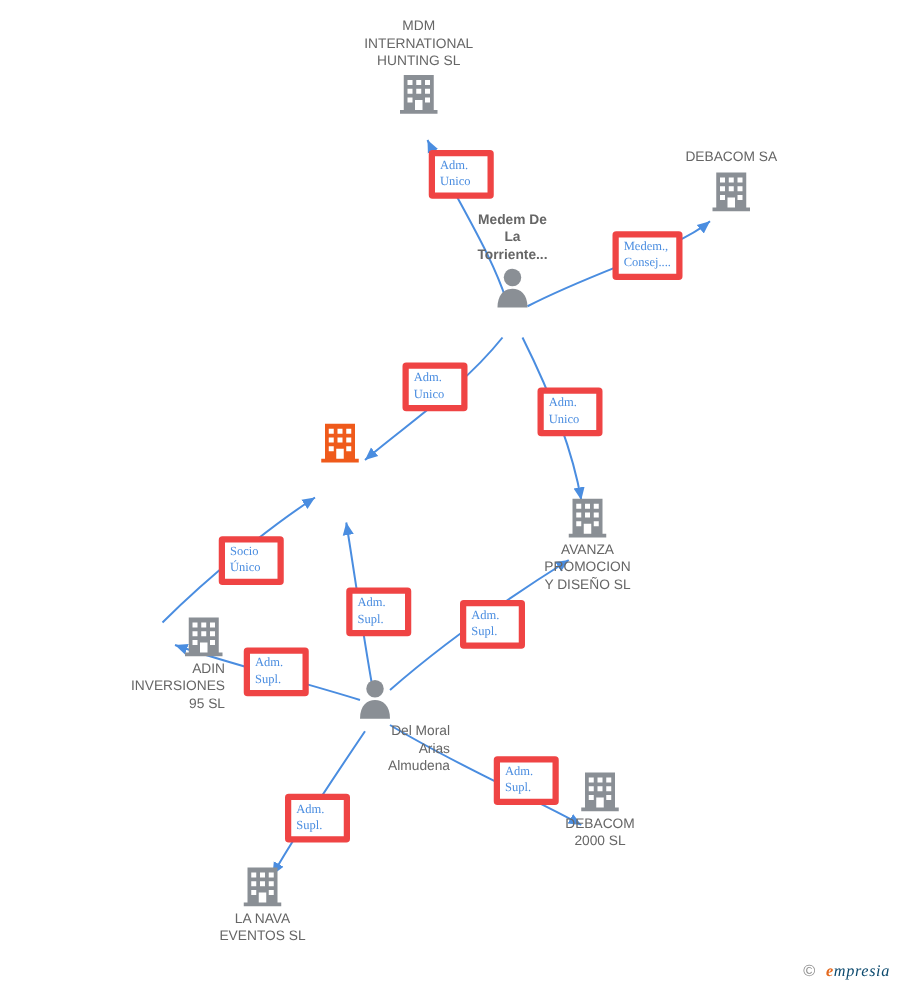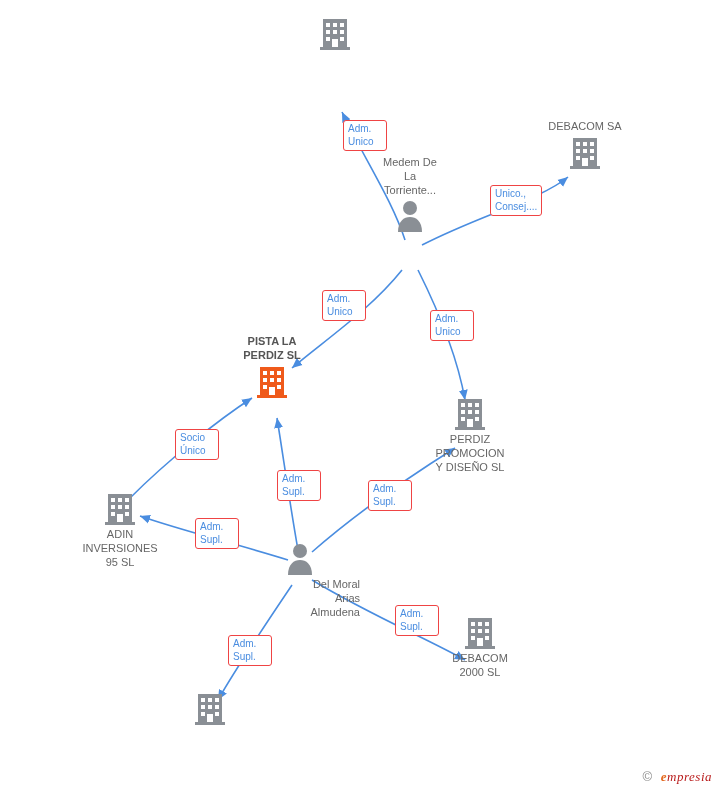--- a/index.html
+++ b/index.html
@@ -41,50 +41,51 @@
     font-weight: bold;
     color: #555;
   }
   .node .icon {
     margin-top: 2px;
     display: inline-block;
   }
   .edge-label {
     position: absolute;
     background: #ffffff;
-    border: 1px solid #ef4444;
+    border: 5px solid #ef4444;
     border-radius: 3px;
     color: #4a8de0;
     font-size: 10px;
     line-height: 1.25;
     padding: 2px 4px;
     text-align: left;
     min-width: 34px;
     white-space: pre-line;
+    font-family: Liberation Serif, serif;
   }
   .watermark {
     position: absolute;
     right: 16px;
     bottom: 10px;
     font-size: 13px;
     color: #888;
     letter-spacing: 0.5px;
   }
   .watermark .copy {
     color: #8a8a8a;
     margin-right: 4px;
   }
   .watermark .e-accent {
     color: #e46a1f;
     font-style: italic;
     font-weight: bold;
     font-family: Georgia, 'Times New Roman', serif;
   }
   .watermark .rest {
-    color: #b91c1c;
+    color: #0c4a6e;
     font-style: italic;
     font-family: Georgia, 'Times New Roman', serif;
   }
 </style>
 </head>
 <body>
 
 <div class="canvas">
 
   <svg class="edges">
@@ -101,21 +102,23 @@
         <path d="M130,498 C168,460 218,420 252,398" fill="none" stroke="#4a8de0" stroke-width="1.6" marker-end="url(#arrow)"></path>
         <path d="M288,560 C240,545 180,530 140,516" fill="none" stroke="#4a8de0" stroke-width="1.6" marker-end="url(#arrow)"></path>
         <path d="M298,550 C290,505 283,455 277,418" fill="none" stroke="#4a8de0" stroke-width="1.6" marker-end="url(#arrow)"></path>
         <path d="M312,552 C360,510 420,470 455,448" fill="none" stroke="#4a8de0" stroke-width="1.6" marker-end="url(#arrow)"></path>
         <path d="M312,580 C370,615 430,640 465,660" fill="none" stroke="#4a8de0" stroke-width="1.6" marker-end="url(#arrow)"></path>
         <path d="M292,585 C265,625 235,670 218,700" fill="none" stroke="#4a8de0" stroke-width="1.6" marker-end="url(#arrow)"></path>
       </g>
   </svg>
 
   <div id="nodes-layer">
-      <div class="node" style="left: 335px; top: 15px;"><div class="icon"><svg width="34" height="34" viewBox="0 0 34 34">
+      <div class="node" style="left: 335px; top: 15px;"><div class="label" style="white-space: pre-line;">MDM
+INTERNATIONAL
+HUNTING SL</div><div class="icon"><svg width="34" height="34" viewBox="0 0 34 34">
     <rect x="5" y="2" width="24" height="30" fill="#8a8f95"></rect>
     <rect x="8" y="6" width="4" height="4" fill="#fff"></rect>
     <rect x="15" y="6" width="4" height="4" fill="#fff"></rect>
     <rect x="22" y="6" width="4" height="4" fill="#fff"></rect>
     <rect x="8" y="13" width="4" height="4" fill="#fff"></rect>
     <rect x="15" y="13" width="4" height="4" fill="#fff"></rect>
     <rect x="22" y="13" width="4" height="4" fill="#fff"></rect>
     <rect x="8" y="20" width="4" height="4" fill="#fff"></rect>
     <rect x="22" y="20" width="4" height="4" fill="#fff"></rect>
     <rect x="14" y="22" width="6" height="10" fill="#fff"></rect>
@@ -127,22 +130,21 @@
     <rect x="15" y="6" width="4" height="4" fill="#fff"></rect>
     <rect x="22" y="6" width="4" height="4" fill="#fff"></rect>
     <rect x="8" y="13" width="4" height="4" fill="#fff"></rect>
     <rect x="15" y="13" width="4" height="4" fill="#fff"></rect>
     <rect x="22" y="13" width="4" height="4" fill="#fff"></rect>
     <rect x="8" y="20" width="4" height="4" fill="#fff"></rect>
     <rect x="22" y="20" width="4" height="4" fill="#fff"></rect>
     <rect x="14" y="22" width="6" height="10" fill="#fff"></rect>
     <rect x="2" y="30" width="30" height="3" fill="#8a8f95"></rect>
   </svg></div></div>
-      <div class="node primary" style="left: 272px; top: 335px;"><div class="label" style="white-space: pre-line;">PISTA LA
-PERDIZ SL</div><div class="icon"><svg width="34" height="34" viewBox="0 0 34 34">
+      <div class="node primary" style="left: 272px; top: 335px;"><div class="icon"><svg width="34" height="34" viewBox="0 0 34 34">
     <rect x="5" y="2" width="24" height="30" fill="#ef5a1b"></rect>
     <rect x="8" y="6" width="4" height="4" fill="#fff"></rect>
     <rect x="15" y="6" width="4" height="4" fill="#fff"></rect>
     <rect x="22" y="6" width="4" height="4" fill="#fff"></rect>
     <rect x="8" y="13" width="4" height="4" fill="#fff"></rect>
     <rect x="15" y="13" width="4" height="4" fill="#fff"></rect>
     <rect x="22" y="13" width="4" height="4" fill="#fff"></rect>
     <rect x="8" y="20" width="4" height="4" fill="#fff"></rect>
     <rect x="22" y="20" width="4" height="4" fill="#fff"></rect>
     <rect x="14" y="22" width="6" height="10" fill="#fff"></rect>
@@ -153,24 +155,24 @@
     <rect x="8" y="6" width="4" height="4" fill="#fff"></rect>
     <rect x="15" y="6" width="4" height="4" fill="#fff"></rect>
     <rect x="22" y="6" width="4" height="4" fill="#fff"></rect>
     <rect x="8" y="13" width="4" height="4" fill="#fff"></rect>
     <rect x="15" y="13" width="4" height="4" fill="#fff"></rect>
     <rect x="22" y="13" width="4" height="4" fill="#fff"></rect>
     <rect x="8" y="20" width="4" height="4" fill="#fff"></rect>
     <rect x="22" y="20" width="4" height="4" fill="#fff"></rect>
     <rect x="14" y="22" width="6" height="10" fill="#fff"></rect>
     <rect x="2" y="30" width="30" height="3" fill="#8a8f95"></rect>
-  </svg></div><div class="label" style="white-space: pre-line;">PERDIZ
+  </svg></div><div class="label" style="white-space: pre-line;">AVANZA
 PROMOCION
 Y DISEÑO SL</div></div>
-      <div class="node" style="left: 120px; top: 490px;"><div class="icon"><svg width="34" height="34" viewBox="0 0 34 34">
+      <div class="node" style="left: 120px; top: 490px; text-align: right;"><div class="icon"><svg width="34" height="34" viewBox="0 0 34 34">
     <rect x="5" y="2" width="24" height="30" fill="#8a8f95"></rect>
     <rect x="8" y="6" width="4" height="4" fill="#fff"></rect>
     <rect x="15" y="6" width="4" height="4" fill="#fff"></rect>
     <rect x="22" y="6" width="4" height="4" fill="#fff"></rect>
     <rect x="8" y="13" width="4" height="4" fill="#fff"></rect>
     <rect x="15" y="13" width="4" height="4" fill="#fff"></rect>
     <rect x="22" y="13" width="4" height="4" fill="#fff"></rect>
     <rect x="8" y="20" width="4" height="4" fill="#fff"></rect>
     <rect x="22" y="20" width="4" height="4" fill="#fff"></rect>
     <rect x="14" y="22" width="6" height="10" fill="#fff"></rect>
@@ -197,38 +199,39 @@
     <rect x="8" y="6" width="4" height="4" fill="#fff"></rect>
     <rect x="15" y="6" width="4" height="4" fill="#fff"></rect>
     <rect x="22" y="6" width="4" height="4" fill="#fff"></rect>
     <rect x="8" y="13" width="4" height="4" fill="#fff"></rect>
     <rect x="15" y="13" width="4" height="4" fill="#fff"></rect>
     <rect x="22" y="13" width="4" height="4" fill="#fff"></rect>
     <rect x="8" y="20" width="4" height="4" fill="#fff"></rect>
     <rect x="22" y="20" width="4" height="4" fill="#fff"></rect>
     <rect x="14" y="22" width="6" height="10" fill="#fff"></rect>
     <rect x="2" y="30" width="30" height="3" fill="#8a8f95"></rect>
-  </svg></div></div>
-      <div class="node" style="left: 410px; top: 156px;"><div class="label" style="white-space: pre-line;">Medem De
+  </svg></div><div class="label" style="white-space: pre-line;">LA NAVA
+EVENTOS SL</div></div>
+      <div class="node" style="left: 410px; top: 170px; font-weight: bold;"><div class="label" style="white-space: pre-line;">Medem De
 La
 Torriente...</div><div class="icon"><svg width="30" height="34" viewBox="0 0 30 34">
     <circle cx="15" cy="9" r="7" fill="#8a8f95"></circle>
     <path d="M3,33 C3,22 9,18 15,18 C21,18 27,22 27,33 Z" fill="#8a8f95"></path>
   </svg></div></div>
       <div class="node" style="left: 300px; top: 540px;"><div class="icon"><svg width="30" height="34" viewBox="0 0 30 34">
     <circle cx="15" cy="9" r="7" fill="#8a8f95"></circle>
     <path d="M3,33 C3,22 9,18 15,18 C21,18 27,22 27,33 Z" fill="#8a8f95"></path>
   </svg></div><div class="label" style="white-space: pre-line; text-align: right;">Del Moral
 Arias
 Almudena</div></div>
     </div>
   <div id="labels-layer">
       <div class="edge-label" style="left: 343px; top: 120px;">Adm.
 Unico</div>
-      <div class="edge-label" style="left: 490px; top: 185px;">Unico.,
+      <div class="edge-label" style="left: 490px; top: 185px;">Medem.,
 Consej....</div>
       <div class="edge-label" style="left: 322px; top: 290px;">Adm.
 Unico</div>
       <div class="edge-label" style="left: 430px; top: 310px;">Adm.
 Unico</div>
       <div class="edge-label" style="left: 175px; top: 429px;">Socio
 Único</div>
       <div class="edge-label" style="left: 195px; top: 518px;">Adm.
 Supl.</div>
       <div class="edge-label" style="left: 277px; top: 470px;">Adm.

